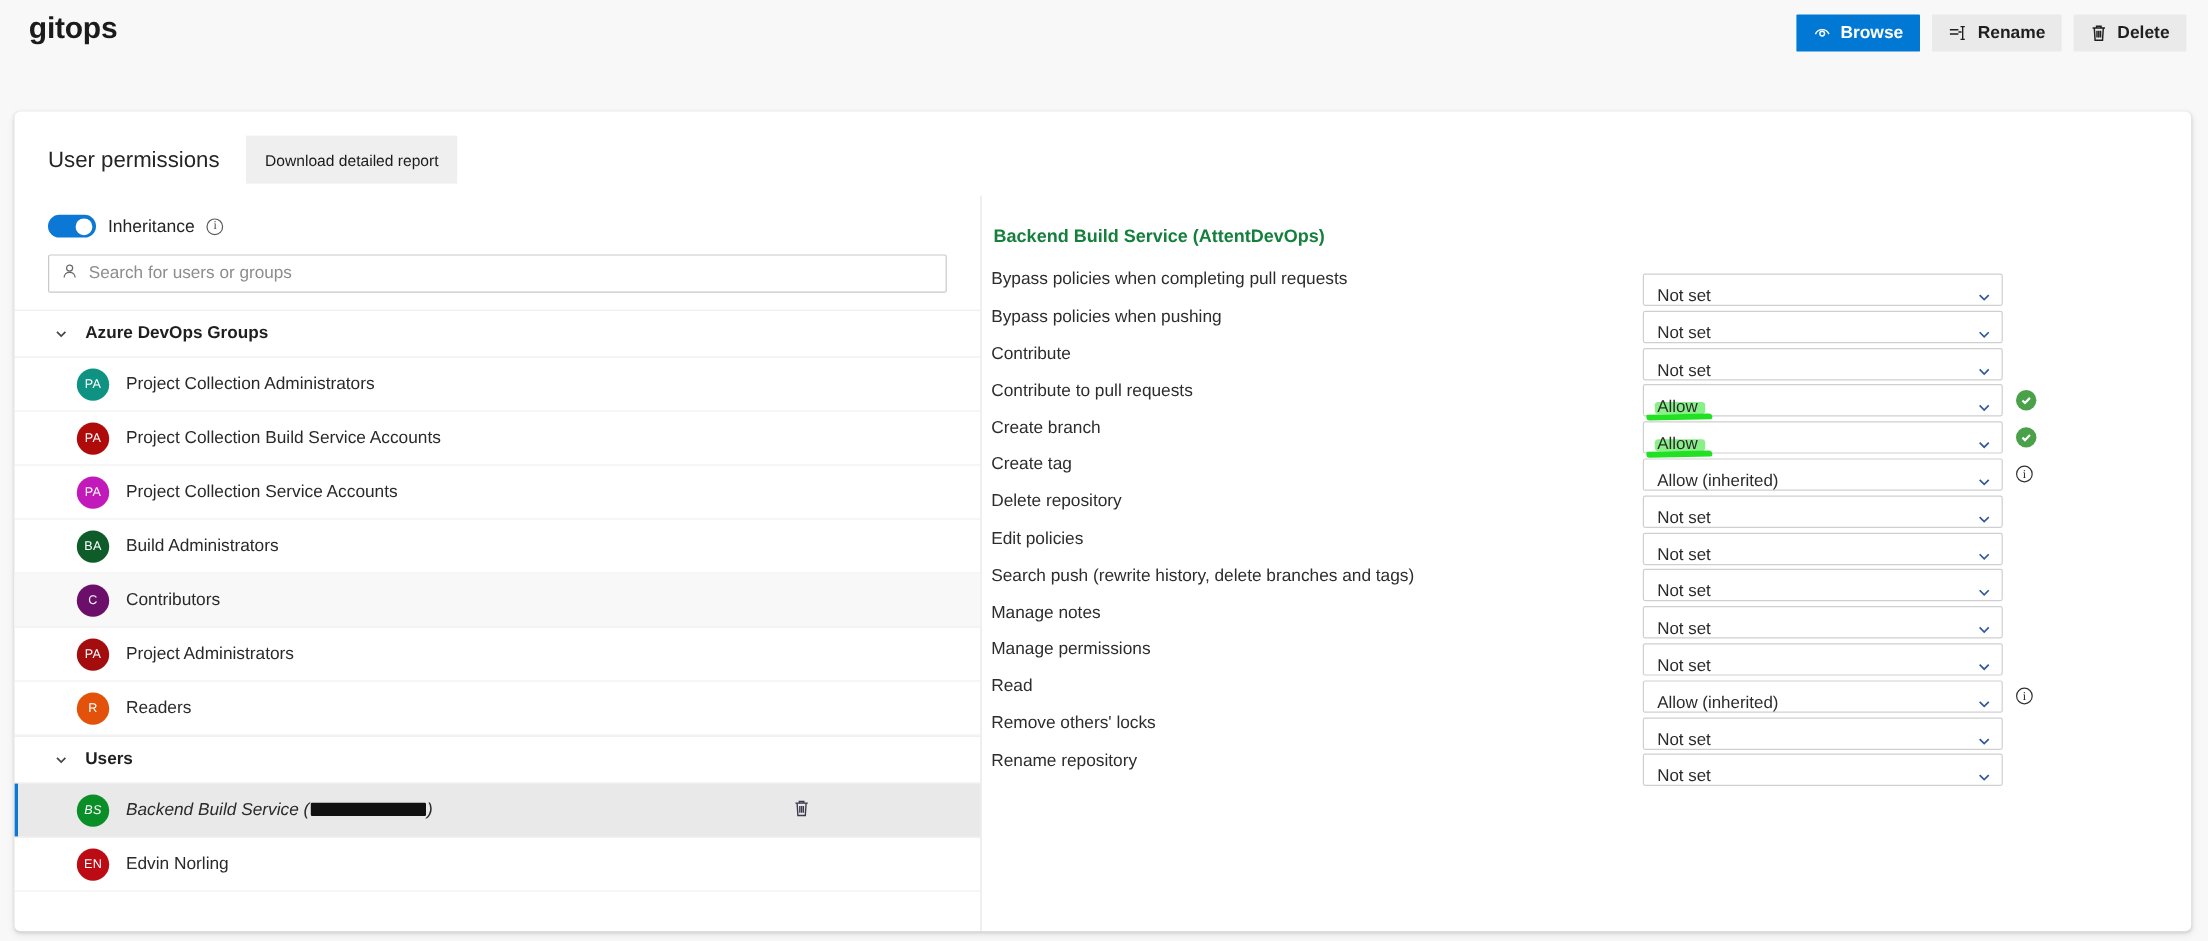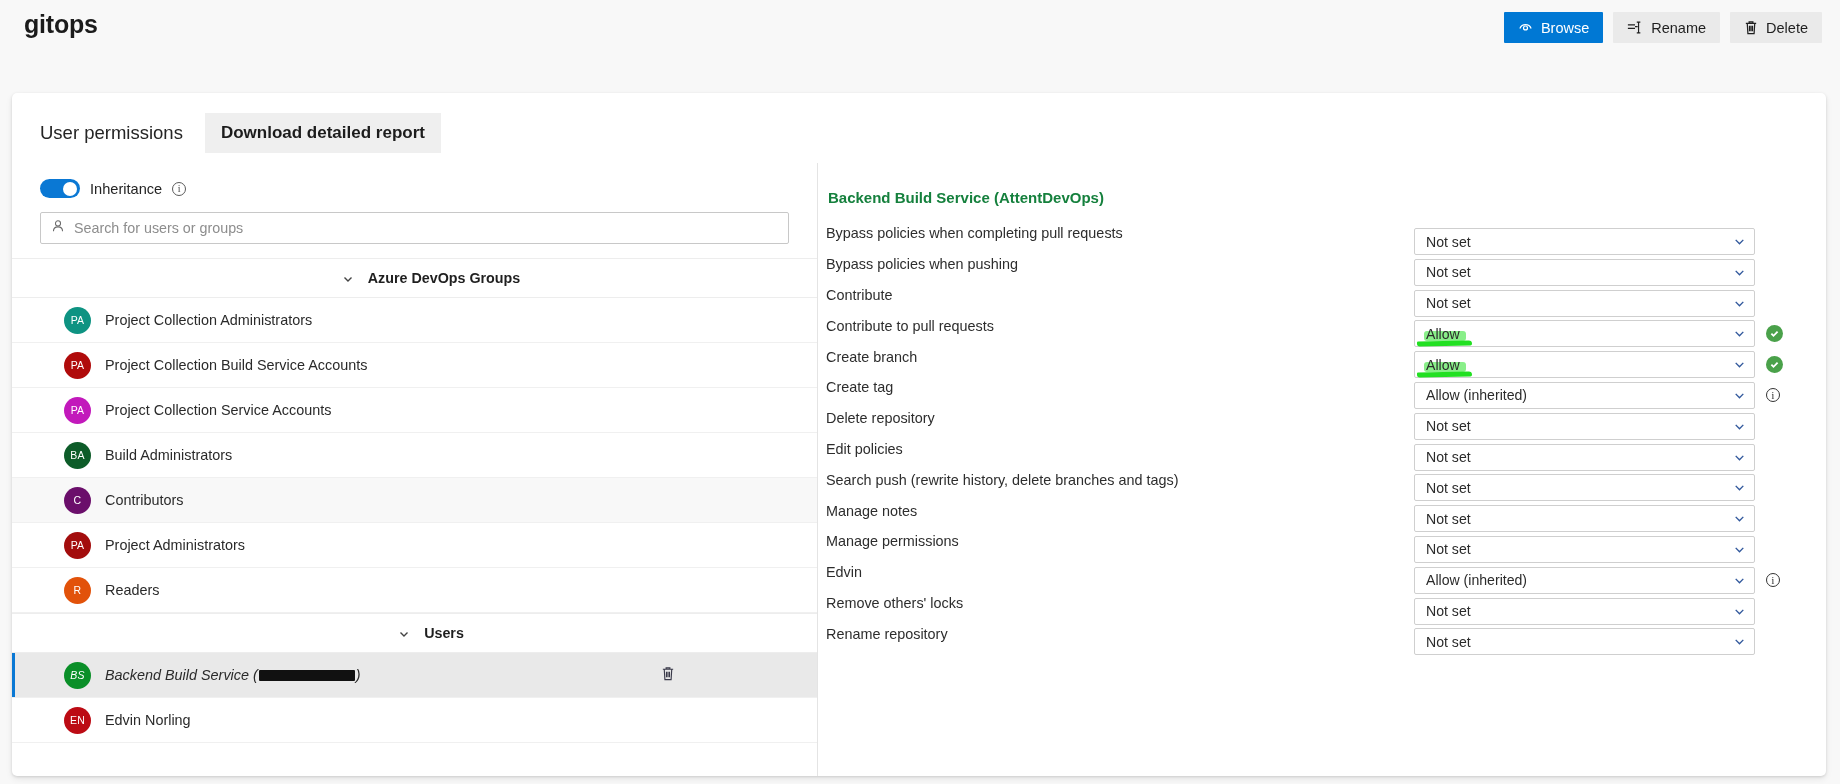--- a/index.html
+++ b/index.html
@@ -31,21 +31,21 @@
     right: 18px; top: 12px;
     display: flex;
     gap: 10px;
   }
   .hbtn {
     display: flex; align-items: center; gap: 8px;
     height: 31px;
     padding: 0 14px;
     border: none;
     font-size: 14.5px;
-    font-weight: normal;
+    font-weight: bold;
     font-family: "Liberation Sans", sans-serif;
     cursor: pointer;
     background: #eaeaea;
     color: #1f1f1f;
     border-radius: 1px;
   }
   .hbtn.primary { background: #0078d4; color: #ffffff; }
   .hbtn svg { display: block; }
 
   
@@ -91,22 +91,22 @@
   }
   .card-head h2 {
     font-size: 18.5px;
     font-weight: normal;
     color: #252525;
   }
   .report-btn {
     background: #efefef;
     border: none;
     font-family: "Liberation Sans", sans-serif;
-    font-size: 17px;
-    font-weight: bold;
+    font-size: 13px;
+    font-weight: normal;
     color: #1c1c1c;
     padding: 0 16px;
     height: 40px;
     cursor: pointer;
   }
 
   
   .panes {
     position: absolute;
     left: 0; top: 70px; right: 0; bottom: 0;
@@ -182,21 +182,20 @@
     display: flex; align-items: center;
     gap: 14px;
     height: 40px;
     padding-left: 33px;
     border-top: 1px solid #ededed;
     border-bottom: 1px solid #ededed;
     font-size: 14.3px;
     font-weight: bold;
     color: #1f1f1f;
     cursor: pointer;
-    justify-content: center;
   }
   .chev {
     width: 12px; height: 12px;
     flex: none;
     color: #444;
   }
   .row {
     position: relative;
     display: flex; align-items: center;
     gap: 14px;
@@ -267,31 +266,30 @@
   .perm-control {
     position: absolute;
     left: 551px;
     top: 10px;
     display: flex;
     align-items: center;
     gap: 11px;
   }
   .select {
     position: relative;
-    width: 341px; height: 27px;
+    width: 300px; height: 27px;
     border: 1px solid #cfcfcf;
     background: #fff;
     display: flex;
-    align-items: center;
+    align-items: flex-end;
     padding: 0 8px 0 11px;
     font-size: 14.1px;
     color: #2b2b2b;
     cursor: pointer;
     border-radius: 2px;
-    margin-left: 45px;
   }
   .select .val { flex: 1; position: relative; display: inline-block; }
   .select .chev-dn {
     width: 13px; height: 13px;
     color: #31589c;
     flex: none;
   }
   
   .hl .val::before {
     content: "";
@@ -610,21 +608,21 @@
               <div class="select">
                 <span class="val"><span>Not set</span></span>
                 <span class="chev-dn"><svg width="13" height="13" viewBox="0 0 12 12" fill="none" stroke="currentColor" stroke-width="1.3">
                     <path d="M2.5 4.5 6 8l3.5-3.5"></path>
                   </svg></span>
               </div>
               <span class="spacer"></span>
             </div>
           </div>
           <div class="perm-row">
-            <div class="perm-name">Edvin</div>
+            <div class="perm-name">Read</div>
             <div class="perm-control">
               <div class="select">
                 <span class="val"><span>Allow (inherited)</span></span>
                 <span class="chev-dn"><svg width="13" height="13" viewBox="0 0 12 12" fill="none" stroke="currentColor" stroke-width="1.3">
                     <path d="M2.5 4.5 6 8l3.5-3.5"></path>
                   </svg></span>
               </div>
               <span class="inh-info">i</span>
             </div>
           </div>

